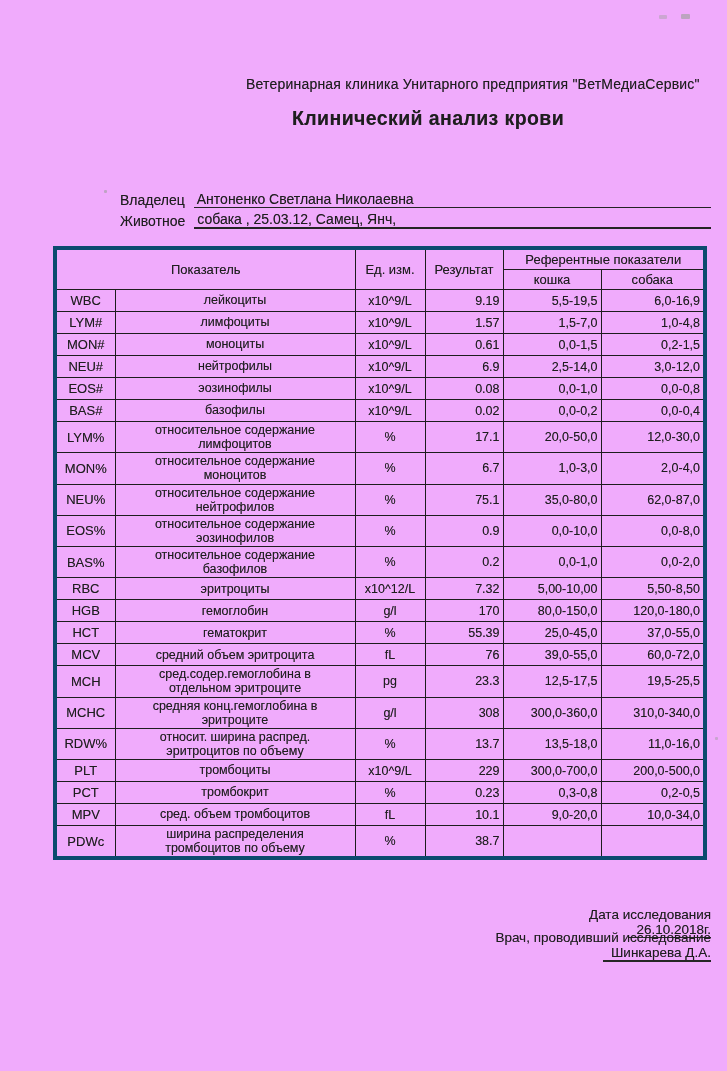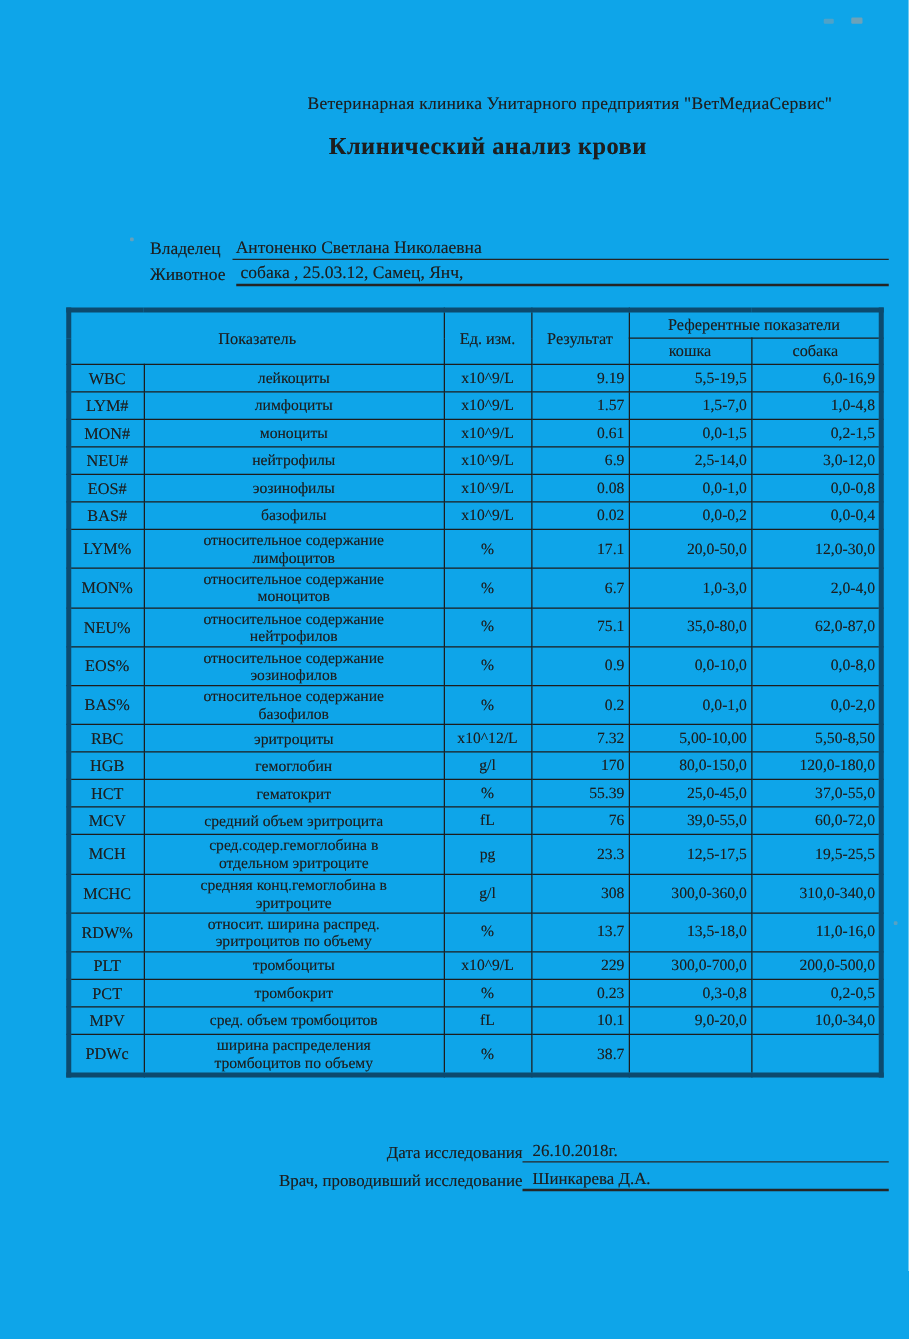--- a/index.html
+++ b/index.html
@@ -1,25 +1,25 @@
 <!DOCTYPE html>
 <html lang="ru"><head>
 <meta charset="utf-8">
 <title>Клинический анализ крови</title>
 <style>
   html,body{margin:0;padding:0;background:#ffffff;}
   .page{
-    position:relative;width:727px;height:1071px;background:#0ea5e9;
-    font-family:Liberation Serif, serif;color:#1e1e1e;
+    position:relative;width:727px;height:1071px;background:#f0abfc;
+    font-family:Liberation Sans, sans-serif;color:#1e1e1e;
     overflow:hidden;
     text-shadow:0 0 .4px rgba(20,20,20,.45);
   }
   
   .clinic{position:absolute;left:246px;top:76px;font-size:14px;letter-spacing:.2px;white-space:nowrap;}
-  .doc-title{position:absolute;left:263px;top:107px;margin:0;font-size:19.5px;font-weight:bold;letter-spacing:.4px;white-space:nowrap;}
+  .doc-title{position:absolute;left:292px;top:107px;margin:0;font-size:19.5px;font-weight:bold;letter-spacing:.4px;white-space:nowrap;}
   
   .info{position:absolute;left:120px;top:186px;width:591px;}
   .info-row{display:flex;align-items:flex-end;height:21.5px;font-size:14px;}
   .info-label{white-space:nowrap;padding-right:9px;}
   .info-value{flex:1;border-bottom:1.6px solid #242424;padding-left:3px;white-space:nowrap;}
   .info-value.thick{border-bottom-width:2.4px;}
   
   table.results{
     position:absolute;left:53px;top:246px;width:650px;
     border-collapse:collapse;table-layout:fixed;
@@ -29,21 +29,21 @@
   .results thead th{font-weight:normal;font-size:13px;text-align:center;padding:2px 2px;}
   .results tbody tr{height:22px;}
   .c-code{text-align:center;font-size:13px;padding:1px 1px;}
   .c-name{text-align:center;padding-left:5px;white-space:pre-line;line-height:1.13;}
   .c-unit{text-align:center;}
   .c-result{text-align:right;padding-right:4px;margin-left:16px;}
   .c-cat{text-align:right;padding-right:11px;}
   .c-dog{text-align:right;padding-right:6px;}
   
   .footer{position:absolute;left:150px;top:907px;width:561px;font-size:13.5px;}
-  .f-row{display:flex;align-items:flex-end;height:23px;}
+  .f-row{display:flex;align-items:flex-end;height:23px;flex-direction:column;}
   .f-label{width:268px;text-align:right;white-space:nowrap;}
   .f-value{flex:1;border-bottom:1.7px solid #262626;padding-left:8px;white-space:nowrap;}
   .f-value.thick{border-bottom-width:2.6px;}
   
   .artifact{position:absolute;background:#9f9f9f;border-radius:1px;}
   .a1{left:659px;top:15px;width:8px;height:4px;opacity:.45;}
   .a2{left:681px;top:14px;width:9px;height:5px;opacity:.65;}
   .a3{left:104px;top:190px;width:3px;height:3px;opacity:.6;}
   .a4{left:715px;top:737px;width:3px;height:3px;opacity:.5;}
 </style>

